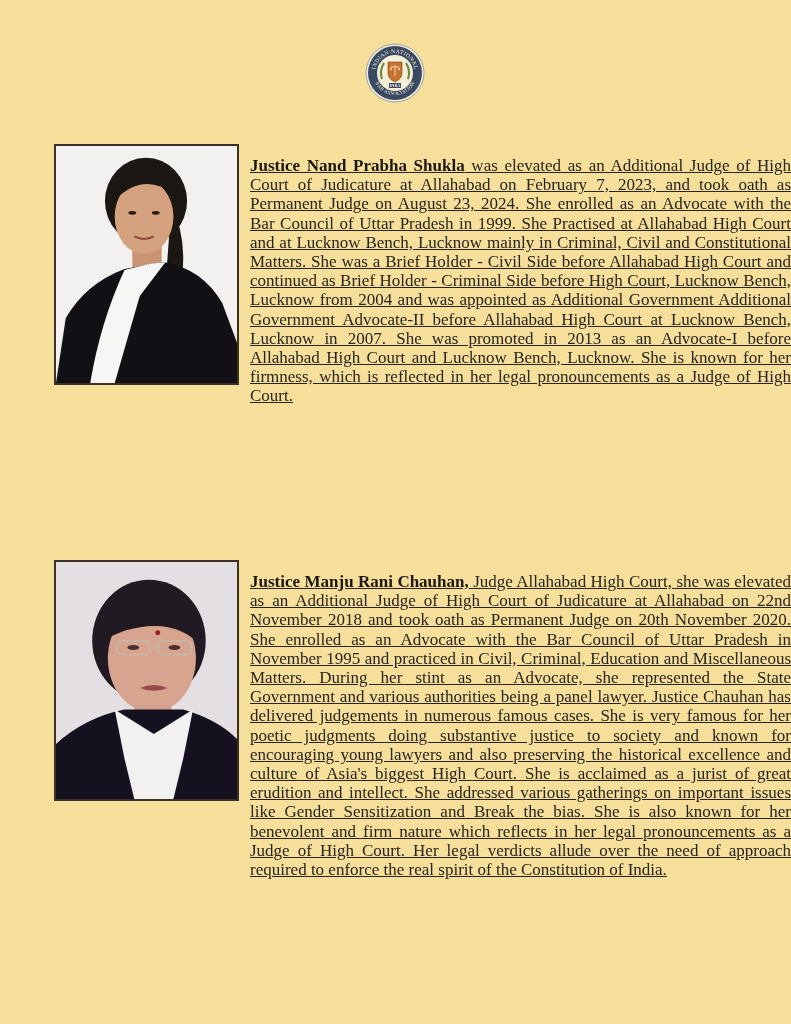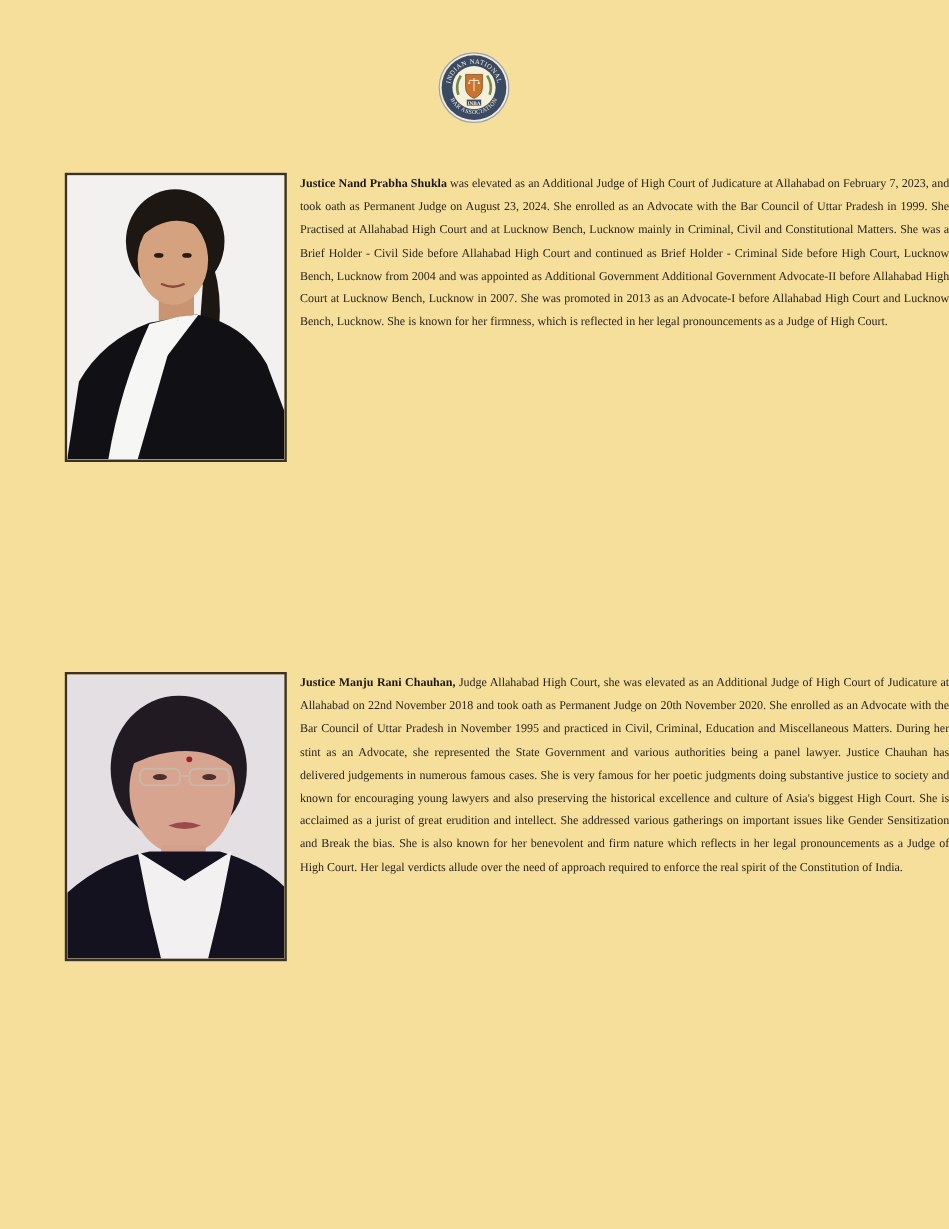--- a/index.html
+++ b/index.html
@@ -40,27 +40,28 @@
       height: 241px;
       border: 2px solid #3a3228;
       box-sizing: border-box;
       overflow: hidden;
     }
     .photo svg { width: 100%; height: 100%; display: block; }
 
     .bio {
       position: absolute;
       left: 196px;
-      top: 0;
+      top: 12px;
       width: 541px;
       margin: 0;
-      font-size: 10px;
+      font-size: 17px;
       line-height: 19.2px;
       text-align: justify;
       color: #2a2420;
+      text-decoration: underline;
     }
     .bio .name {
       font-weight: bold;
       color: #1c1714;
     }
   </style>
 </head>
 <body>
 
 <div class="logo">

